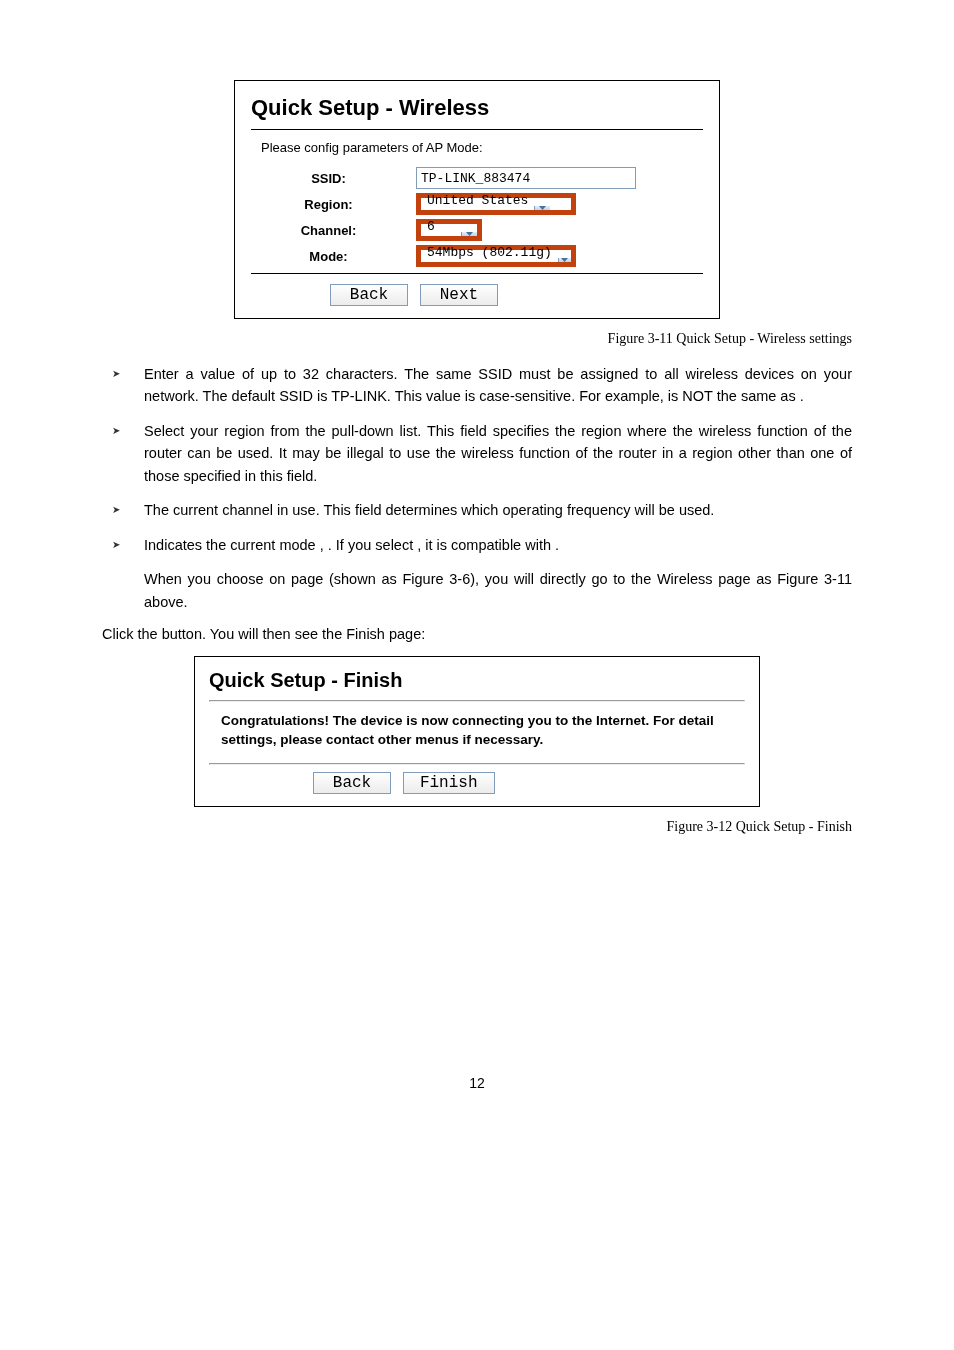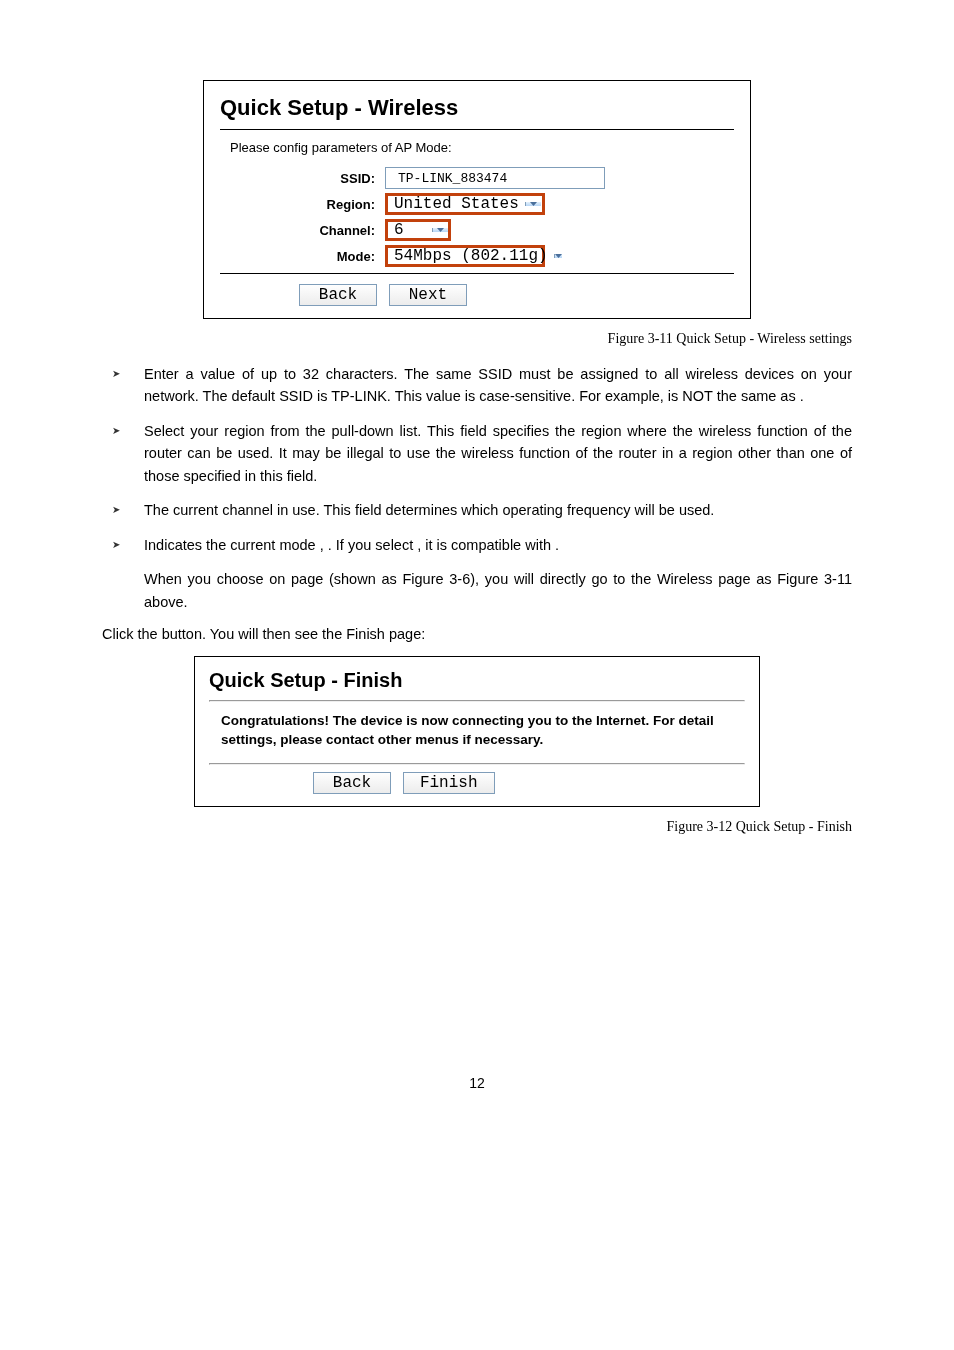--- a/index.html
+++ b/index.html
@@ -10,67 +10,67 @@
     color: #000;
     margin: 0;
     padding: 0;
     width: 954px;
   }
   .page { padding: 80px 102px 40px 102px; }
   .panel {
     border: 1px solid #000;
     padding: 12px 16px 12px 16px;
     margin: 0 auto;
-    width: 548px;
+    width: 486px;
     background: #fff;
   }
   .panel-title {
     font-family: Arial, Helvetica, sans-serif;
     font-weight: bold;
     font-size: 22px;
     margin: 2px 0 8px 0;
   }
   .panel hr {
     border: none;
     border-top: 1.5px solid #000;
     margin: 6px 0 10px 0;
   }
   .form-row {
     display: flex;
     align-items: center;
     margin: 4px 0;
   }
   .form-label {
     width: 165px;
-    text-align: right;
+    text-align: center;
     font-weight: bold;
     font-size: 13px;
     padding-right: 10px;
   }
   .form-field {
     flex: 1;
     display: flex;
   }
   input.ap-input {
     font-family: "Courier New", monospace;
     font-size: 13px;
     height: 22px;
     border: 1px solid #7f9db9;
-    padding: 1px 12px;
+    padding: 1px 4px;
     background: #fff;
     width: 220px;
   }
   .select-wrap {
     display: inline-flex;
     height: 22px;
-    border: 3px solid #c2410c;
+    border: 5px solid #c2410c;
     background: #fff;
     font-family: "Courier New", monospace;
-    font-size: 16px;
-    align-items: center;
+    font-size: 13px;
+    align-items: flex-end;
   }
   .select-text {
     padding: 2px 6px;
     display: flex;
     align-items: center;
     white-space: pre;
   }
   .select-arrow {
     width: 16px;
     display: flex;

